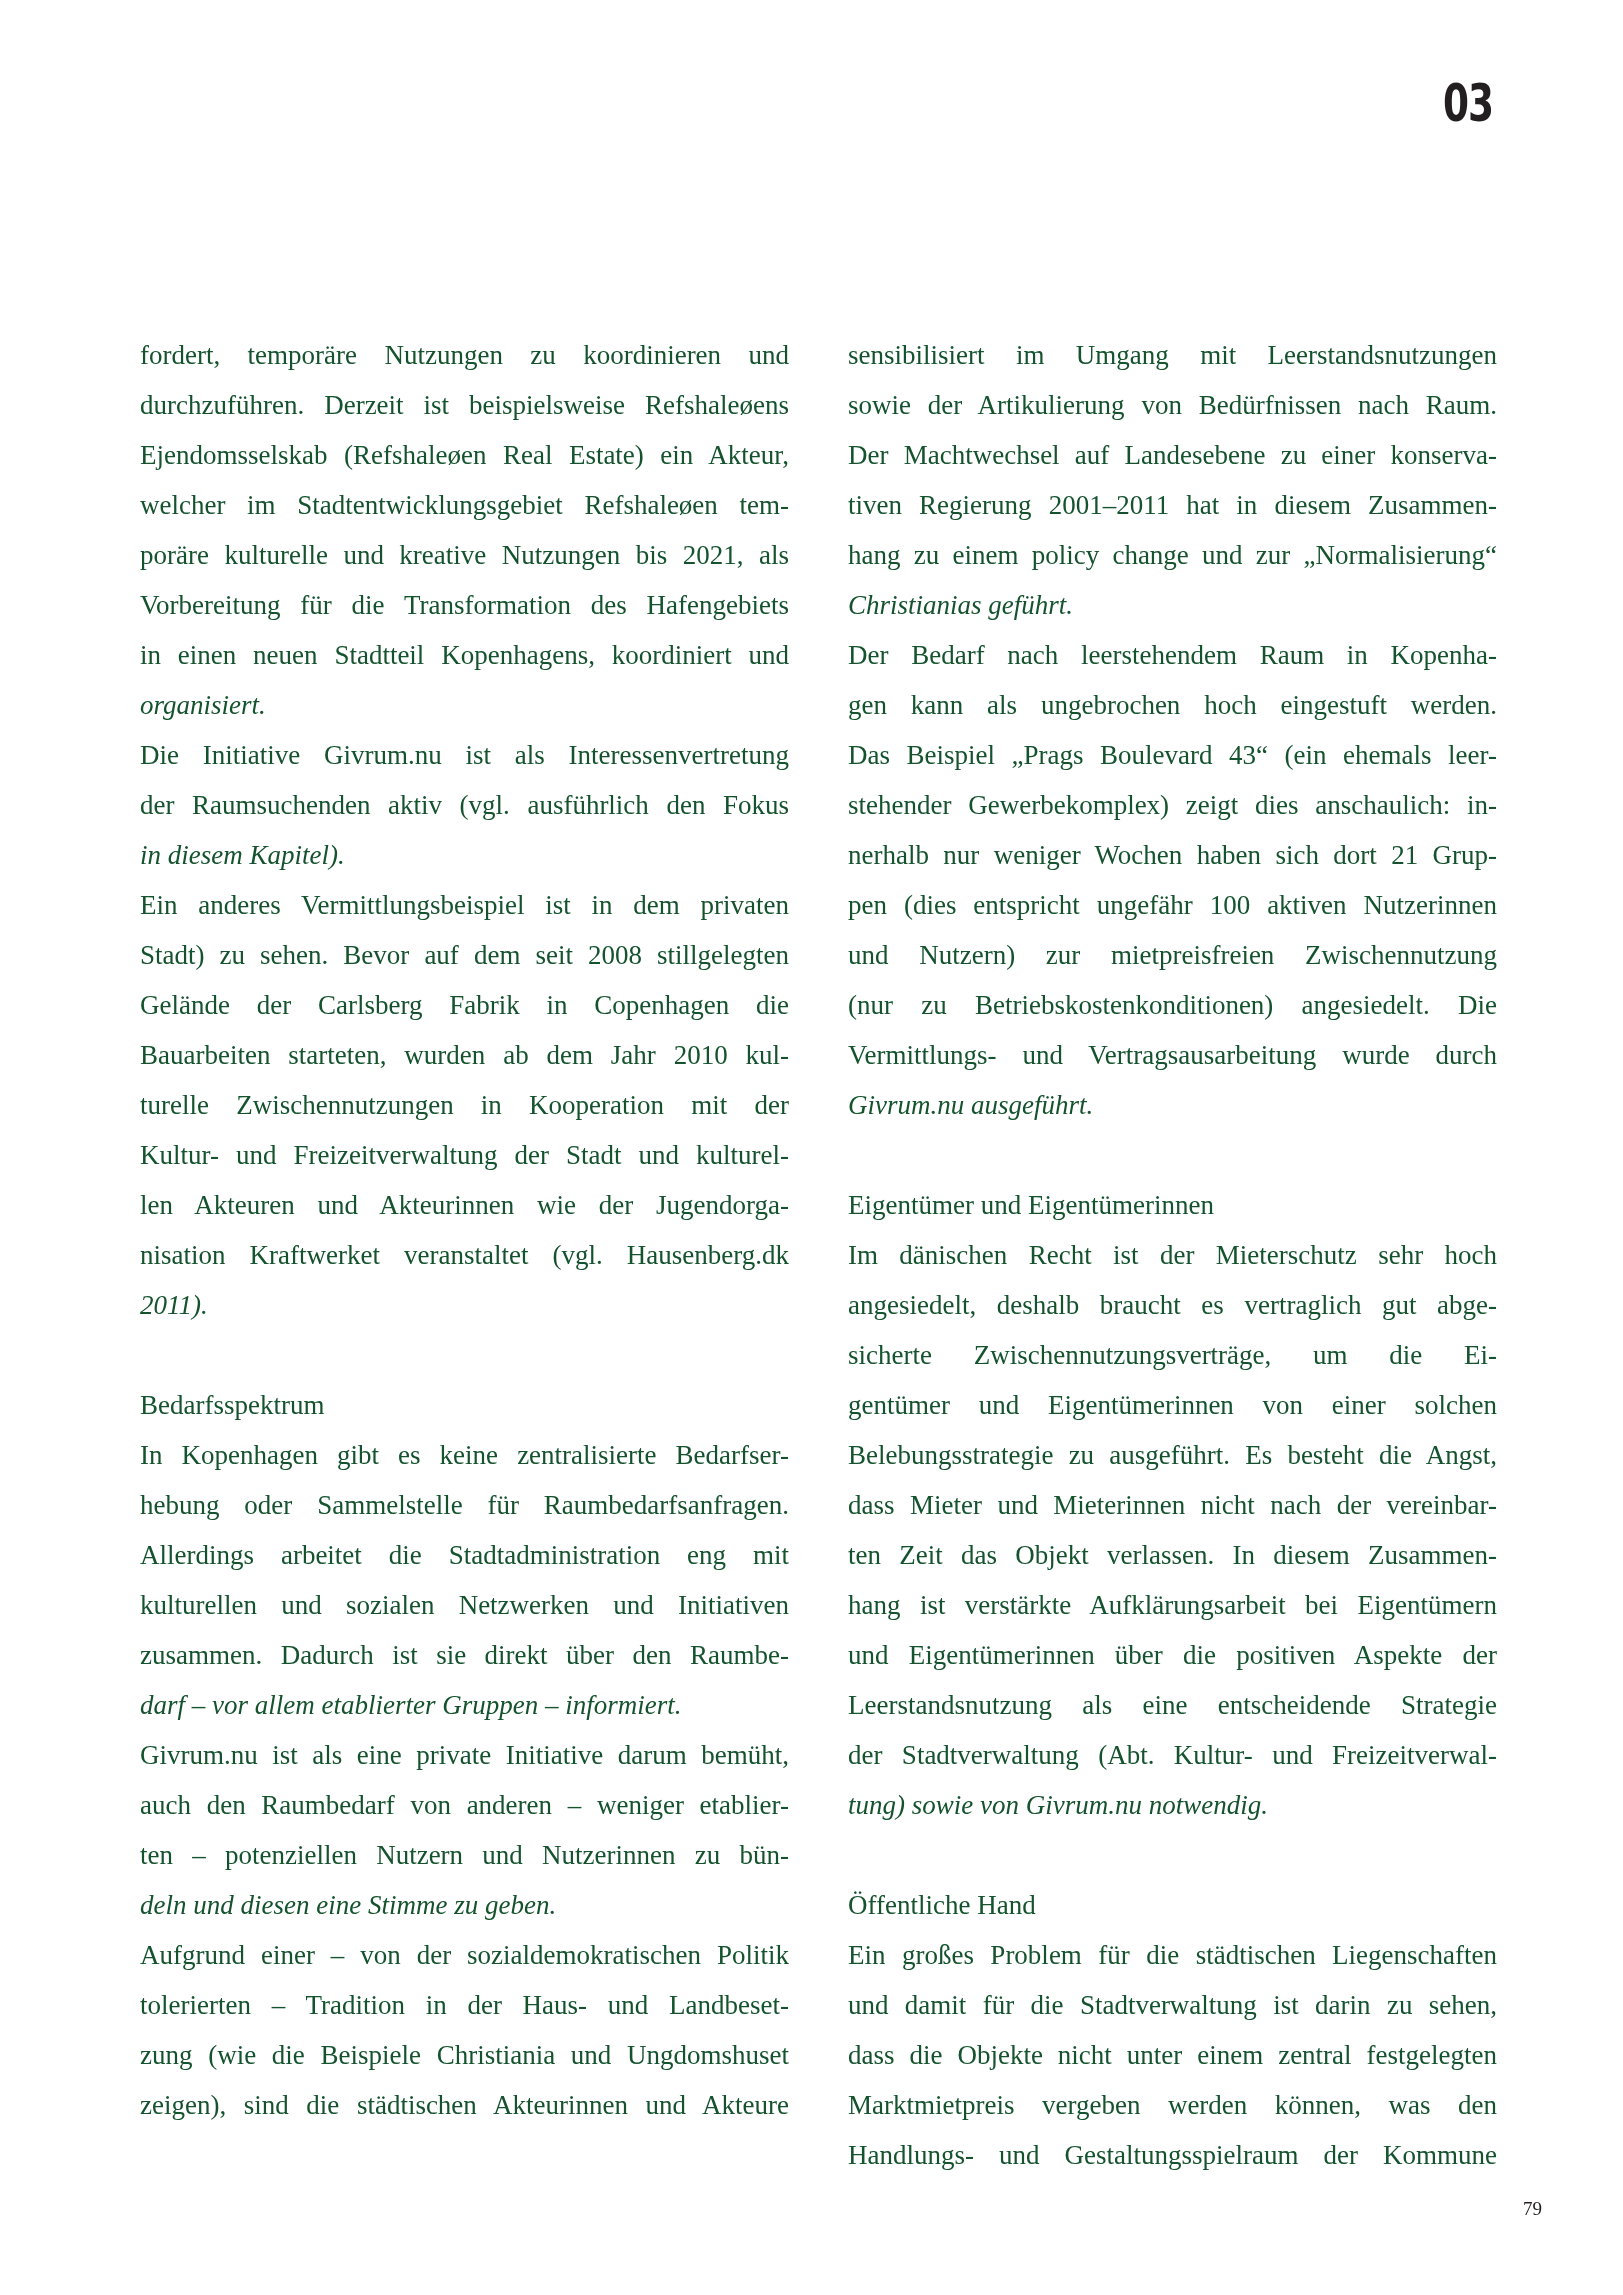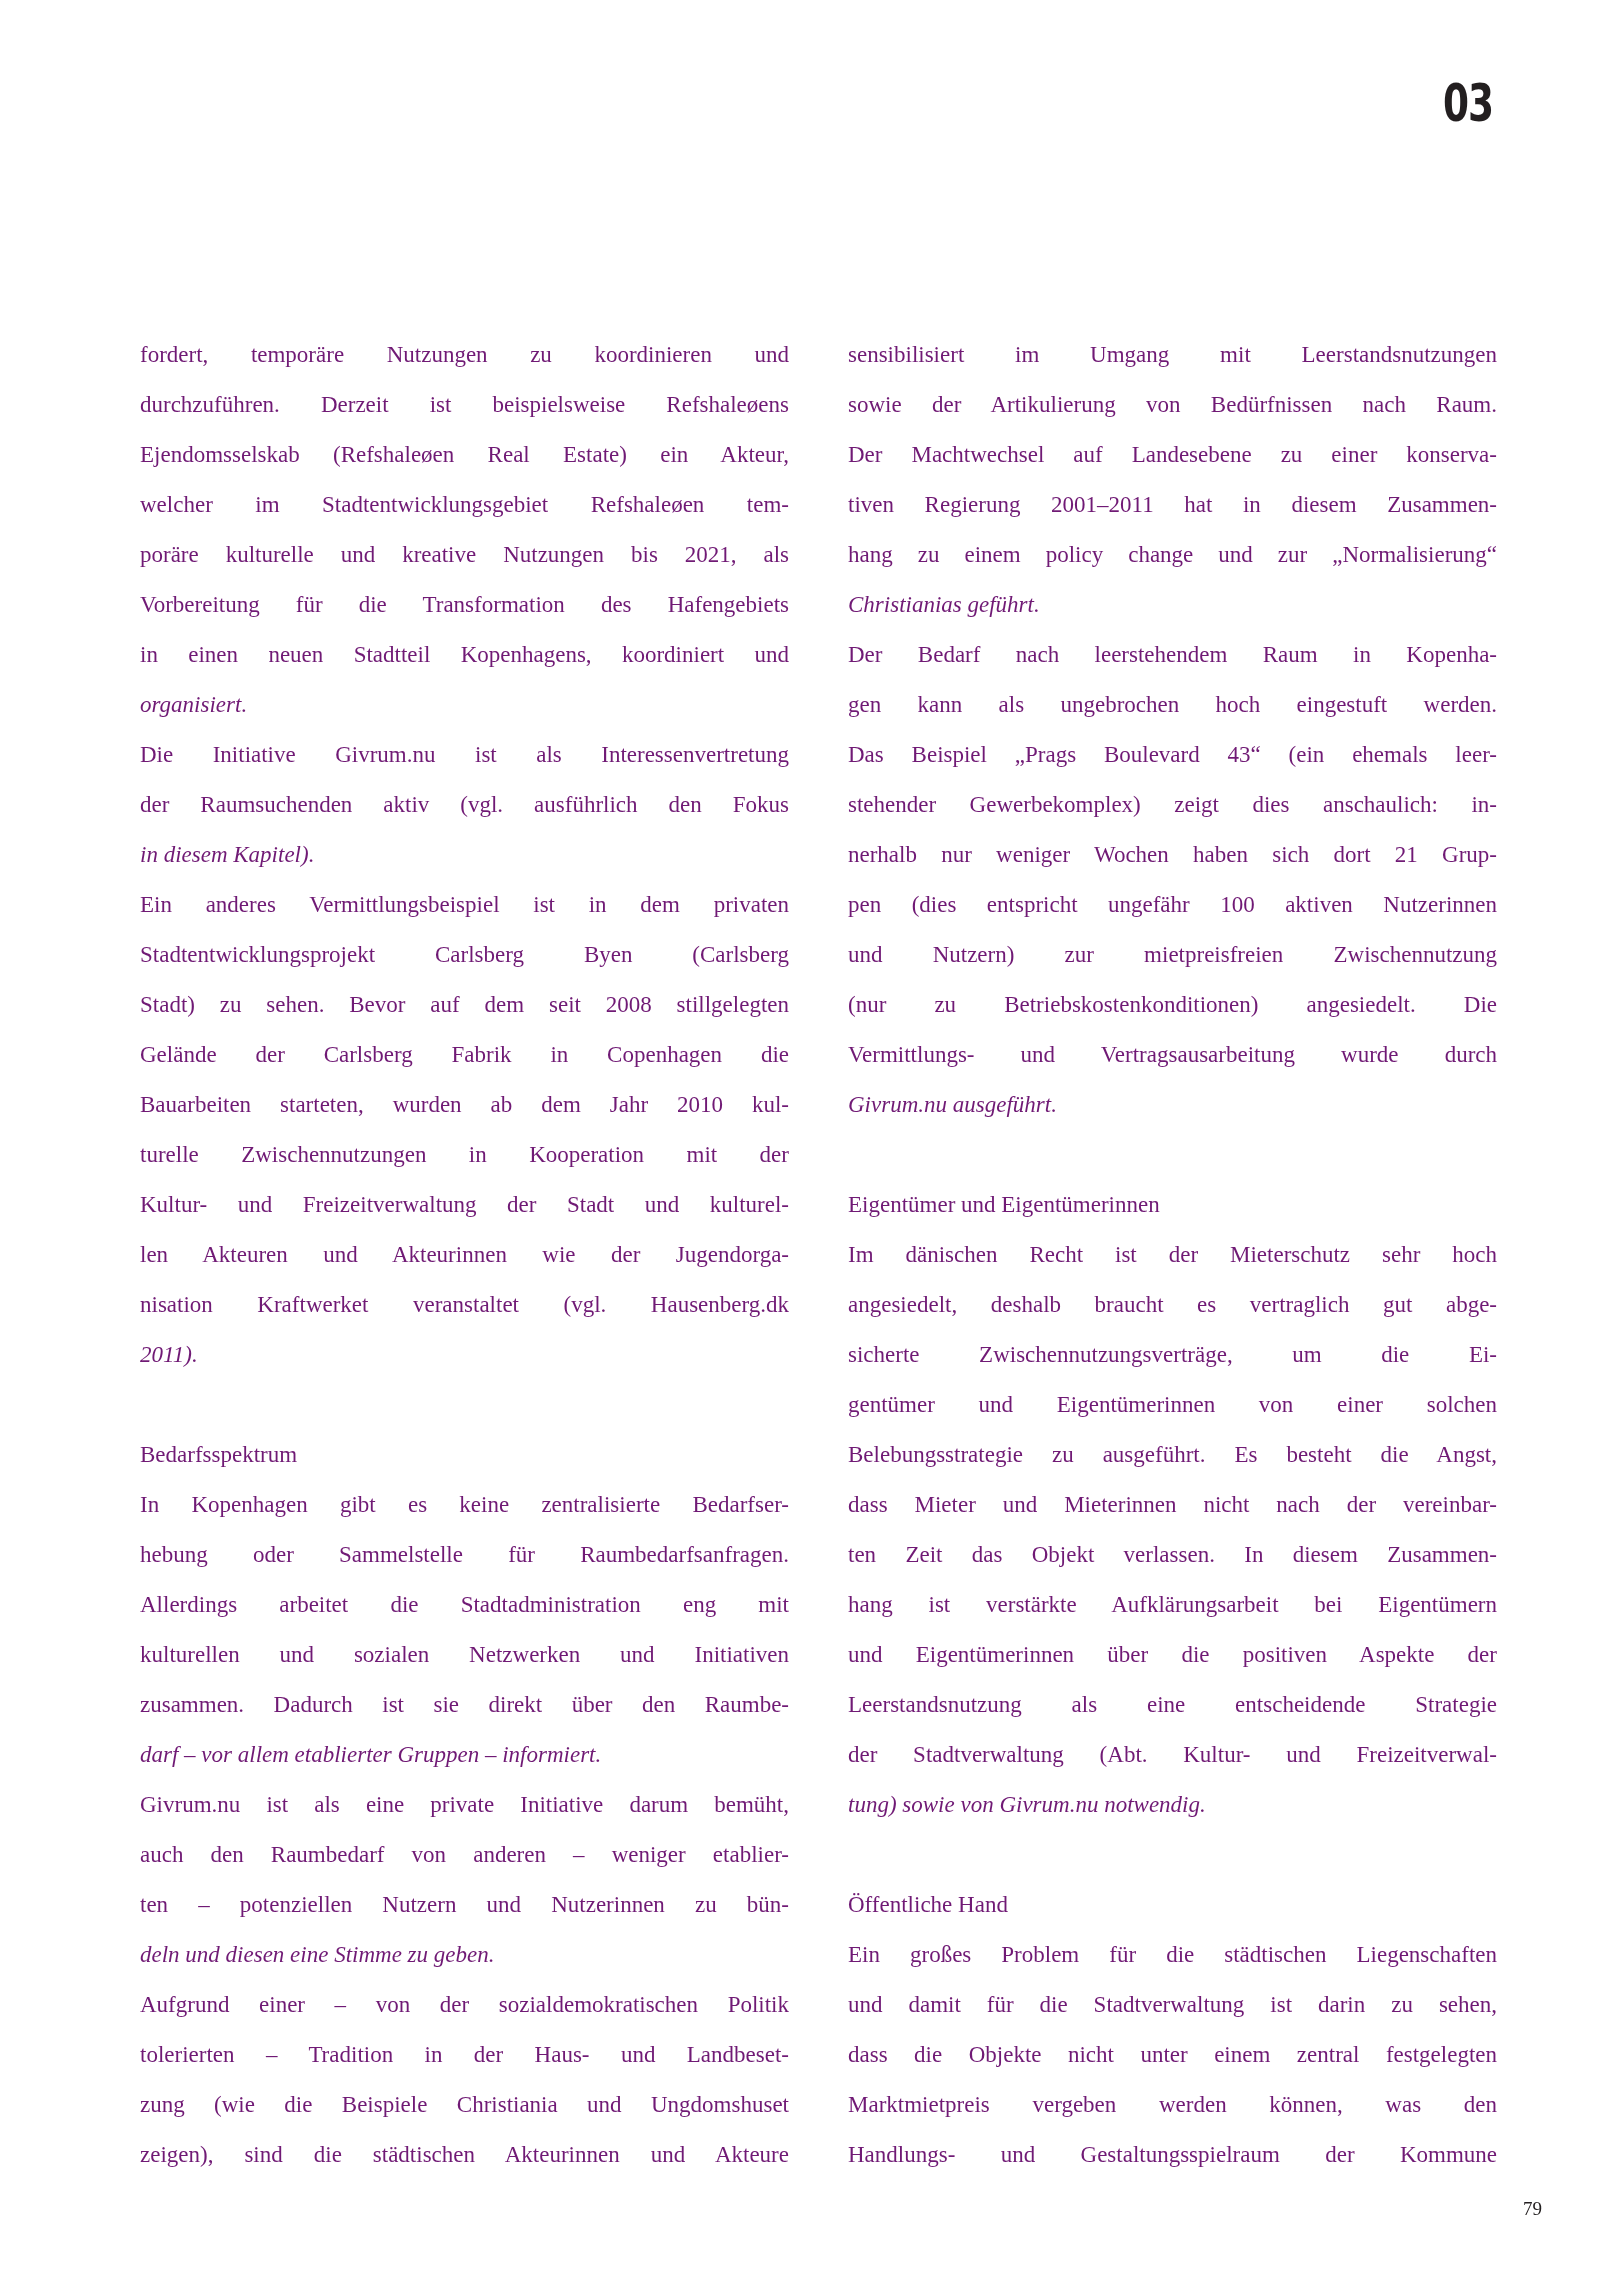--- a/index.html
+++ b/index.html
@@ -5,22 +5,22 @@
   html, body { margin: 0; padding: 0; background: #ffffff; }
   body { width: 1623px; height: 2295px; position: relative; overflow: hidden; }
   .chapter {
     position: absolute; left: 1443px; top: 75px;
     font-family: "DejaVu Sans", sans-serif; font-weight: bold;
     font-size: 52px; line-height: 57px; color: #231f20;
     letter-spacing: -1.6px; transform: scaleX(0.72); transform-origin: left top;
   }
   .col {
     position: absolute; top: 330px; width: 649px;
-    font-family: "Liberation Serif", serif; font-size: 23px;
-    line-height: 50px; color: #701a75;
+    font-family: "Liberation Serif", serif; font-size: 27px;
+    line-height: 50px; color: #14532d;
   }
   .col.left { left: 140px; }
   .col.right { left: 848px; }
   .ln { display: block; height: 50px; white-space: nowrap; text-align: justify; text-align-last: justify; }
   .ln.last { text-align-last: left; font-style: italic; }
   .ln.head { font-weight: normal; text-align-last: left; }
   .ln.blank { }
   .page-num {
     position: absolute; left: 1523px; top: 2198px;
     font-family: "Liberation Serif", serif; font-size: 19px; color: #231f20;
@@ -37,21 +37,20 @@
     <span class="ln">Ejendomsselskab (Refshaleøen Real Estate) ein Akteur,</span>
     <span class="ln">welcher im Stadtentwicklungsgebiet Refshaleøen tem-</span>
     <span class="ln">poräre kulturelle und kreative Nutzungen bis 2021, als</span>
     <span class="ln">Vorbereitung für die Transformation des Hafengebiets</span>
     <span class="ln">in einen neuen Stadtteil Kopenhagens, koordiniert und</span>
     <span class="ln last">organisiert.</span>
     <span class="ln">Die Initiative Givrum.nu ist als Interessenvertretung</span>
     <span class="ln">der Raumsuchenden aktiv (vgl. ausführlich den Fokus</span>
     <span class="ln last">in diesem Kapitel).</span>
     <span class="ln">Ein anderes Vermittlungsbeispiel ist in dem privaten</span>
-    <span class="ln">Stadtentwicklungsprojekt Carlsberg Byen (Carlsberg</span>
     <span class="ln">Stadt) zu sehen. Bevor auf dem seit 2008 stillgelegten</span>
     <span class="ln">Gelände der Carlsberg Fabrik in Copenhagen die</span>
     <span class="ln">Bauarbeiten starteten, wurden ab dem Jahr 2010 kul-</span>
     <span class="ln">turelle Zwischennutzungen in Kooperation mit der</span>
     <span class="ln">Kultur- und Freizeitverwaltung der Stadt und kulturel-</span>
     <span class="ln">len Akteuren und Akteurinnen wie der Jugendorga-</span>
     <span class="ln">nisation Kraftwerket veranstaltet (vgl. Hausenberg.dk</span>
     <span class="ln last">2011).</span>
     <span class="ln blank"></span>
     <span class="ln head">Bedarfsspektrum</span>

